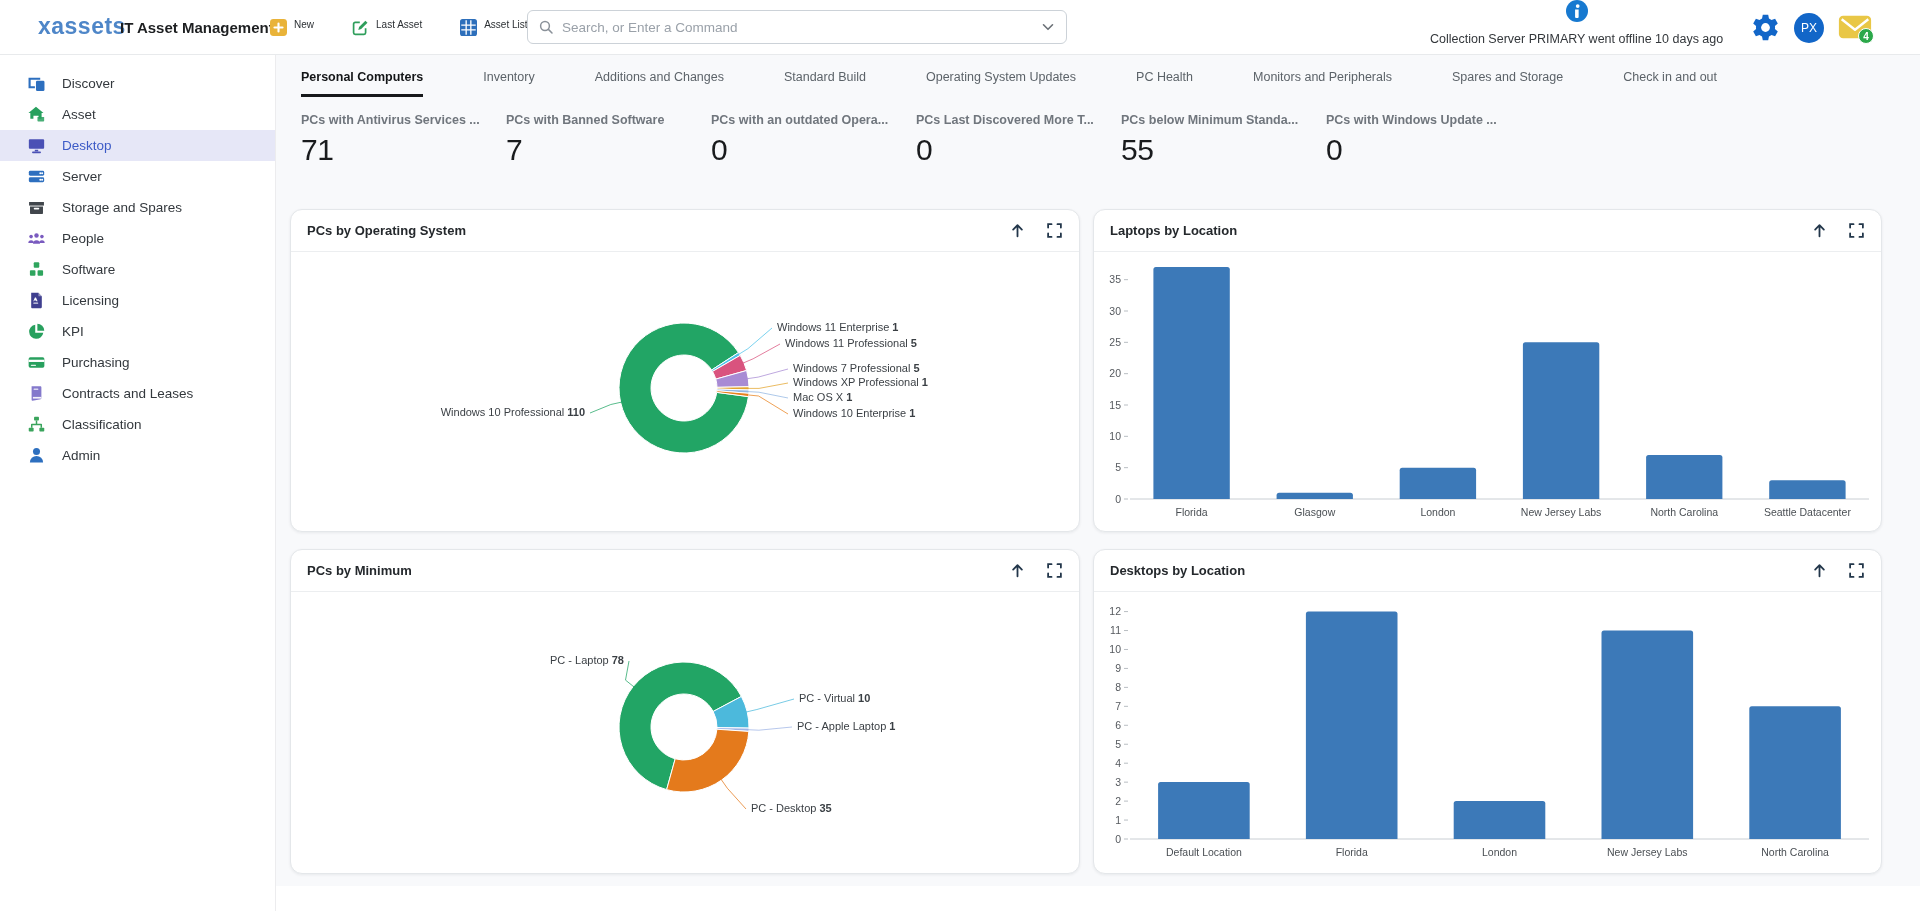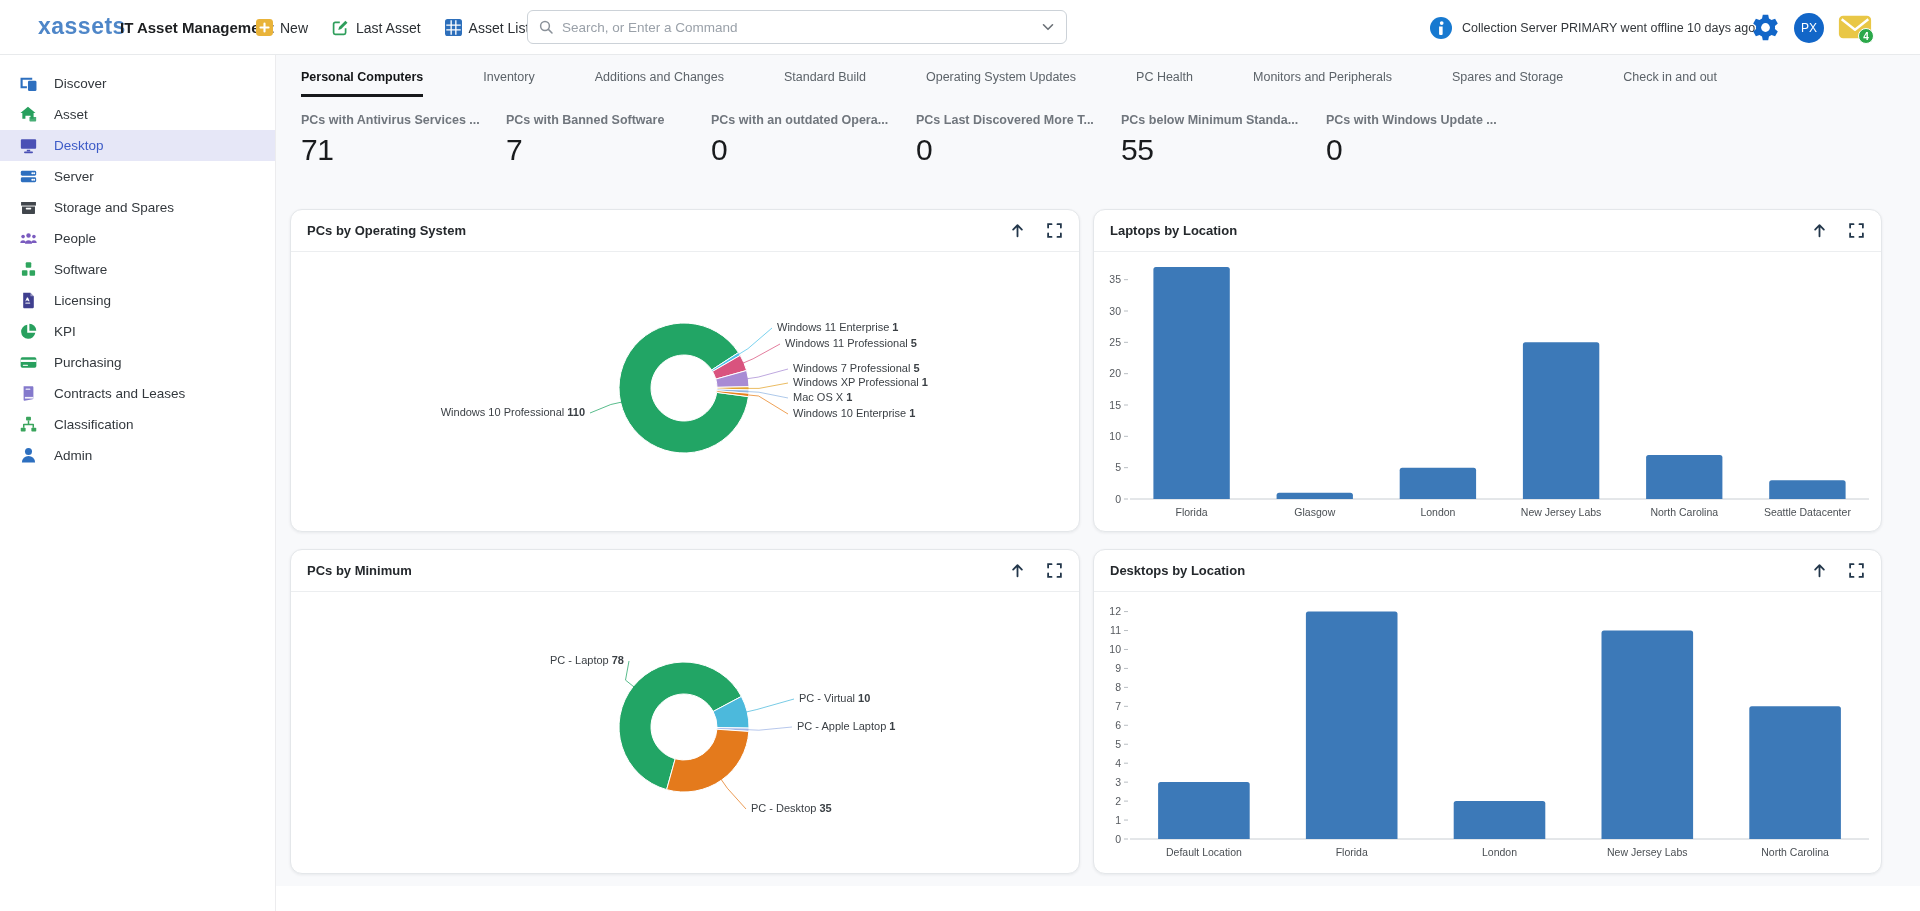--- a/index.html
+++ b/index.html
@@ -7,50 +7,50 @@
     font-family:"Liberation Sans","DejaVu Sans",sans-serif; }
   [data-interactable="true"] { cursor:pointer; }
 
   
   .topbar { position:absolute; left:0; top:0; width:1920px; height:55px; background:#fff;
     border-bottom:1px solid #e8eaec; z-index:5; }
   .logo { position:absolute; left:38px; top:13px; font-size:23px; font-weight:600;
     color:#4e86c8; letter-spacing:.5px; }
   .app-title { position:absolute; left:120px; top:19px; font-size:15px; font-weight:700; color:#1d1f21; }
   .hdr-actions { position:absolute; left:256px; top:0; height:55px; display:flex; align-items:center; gap:24px; }
-  .hdr-btn { display:flex; align-items:flex-end; gap:7px; background:none; border:none;
-    font-family:inherit; font-size:14px; color:#2b2f33; }
+  .hdr-btn { display:flex; align-items:flex-start; gap:7px; background:none; border:none;
+    font-family:inherit; font-size:10px; color:#2b2f33;margin-left:14px; }
   .hdr-btn .ic { width:17px; height:17px; display:inline-block; }
   .hdr-btn .ic svg { width:100%; height:100%; display:block; }
 
   .searchbox { position:absolute; left:527px; top:10px; width:540px; height:34px; background:#fff;
     border:1px solid #ccd2d8; border-radius:6px; display:flex; align-items:center; padding:0 10px; }
   .searchbox .mag { width:16px; height:16px; color:#8a9199; flex:0 0 auto; }
   .searchbox input { flex:1; border:none; outline:none; background:transparent; margin-left:8px;
     font-family:inherit; font-size:13.5px; color:#333; }
   .searchbox input::placeholder { color:#9aa1a9; }
   .searchbox .chev { width:16px; height:16px; color:#6a7076; flex:0 0 auto; }
 
-  .notif { position:absolute; left:1430px; top:0; height:56px; display:flex; align-items:center; gap:10px; }
+  .notif { position:absolute; left:1430px; top:0; height:56px; display:flex; align-items:center; gap:10px;flex-direction:column; }
   .notif .info { width:22px; height:22px; }
   .notif .txt { font-size:12.5px; color:#33373b; }
   .gear { position:absolute; left:1752px; top:14px; width:27px; height:27px; }
   .avatar { position:absolute; left:1794px; top:13px; width:30px; height:30px; border-radius:50%;
     background:#1266c8; color:#fff; font-size:12px; font-weight:400; display:flex;
     align-items:center; justify-content:center; }
   .mail { position:absolute; left:1838px; top:13px; width:34px; height:28px; }
   .mail svg { width:34px; height:28px; display:block; }
   .mail-badge { position:absolute; left:1858px; top:28px; width:16px; height:16px; border-radius:50%;
     background:#2ba84a; color:#fff; font-size:10px; font-weight:700; display:flex;
     align-items:center; justify-content:center; border:1px solid #fff; }
 
   
   .sidebar { position:absolute; left:0; top:55px; width:276px; height:856px; background:#fff;
     border-right:1px solid #ececee; z-index:4; padding-top:13px; }
-  .side-item { height:31px; display:flex; align-items:center; padding-left:20px; }
+  .side-item { height:31px; display:flex; align-items:center; padding-left:28px; }
   .side-item.active { background:#e6e7f7; }
   .side-icon { width:17px; height:17px; flex:0 0 auto; }
   .side-icon svg { width:100%; height:100%; display:block; fill:currentColor; }
   .side-label { margin-left:17px; font-size:13.5px; color:#33383d; }
   .side-item.active .side-label { color:#3d5bc7; }
 
   
   .main { position:absolute; left:276px; top:55px; width:1644px; height:856px; background:#fff; }
   .main-bg { position:absolute; left:0; top:0; width:1644px; height:831px; background:#f8f9fb; }
 

